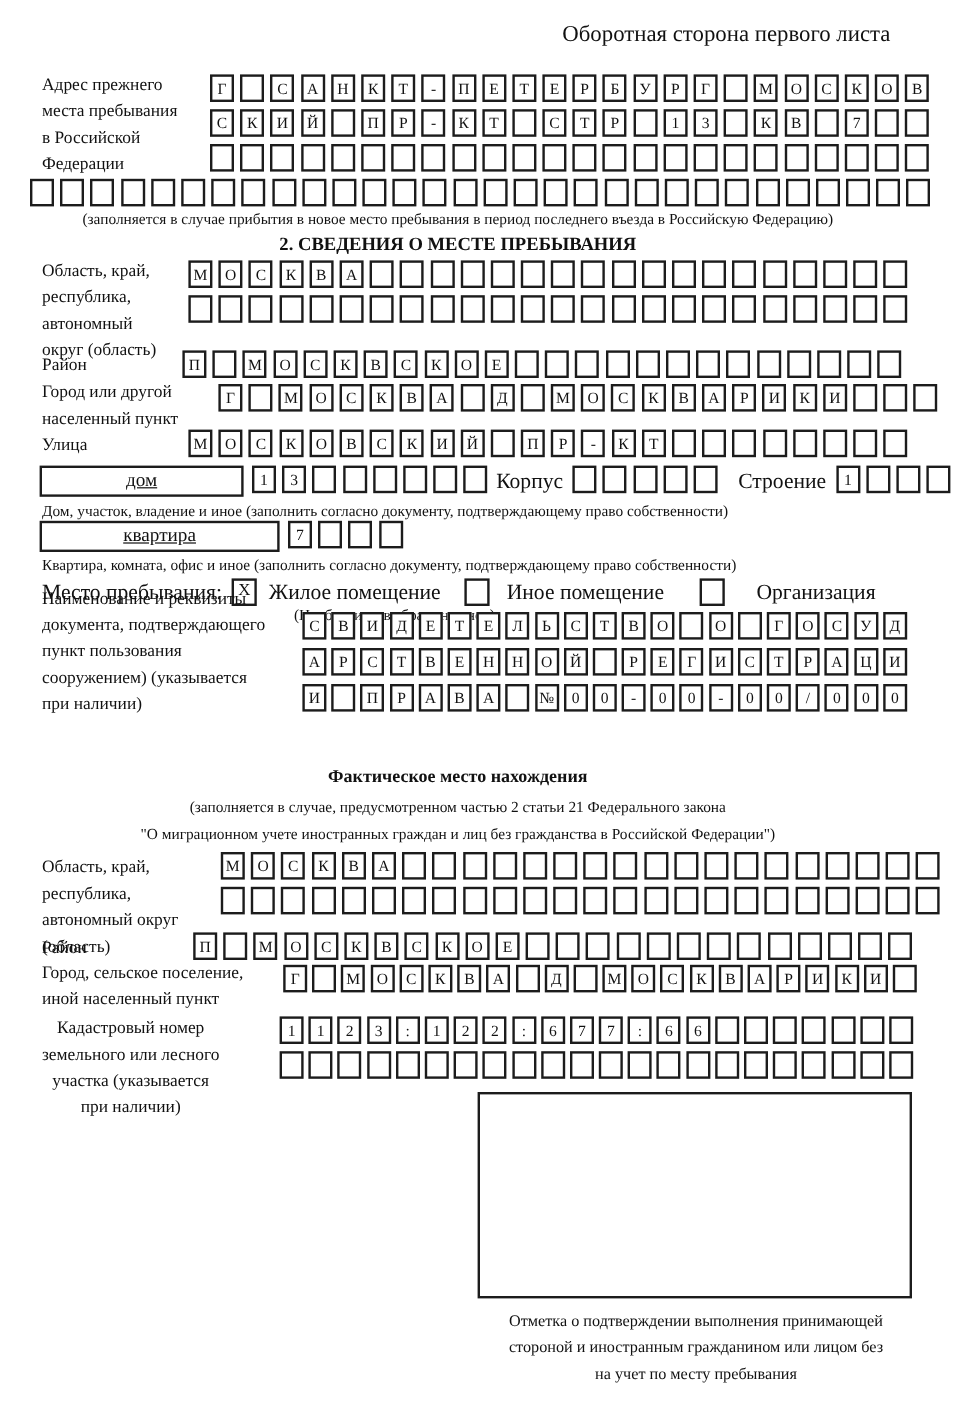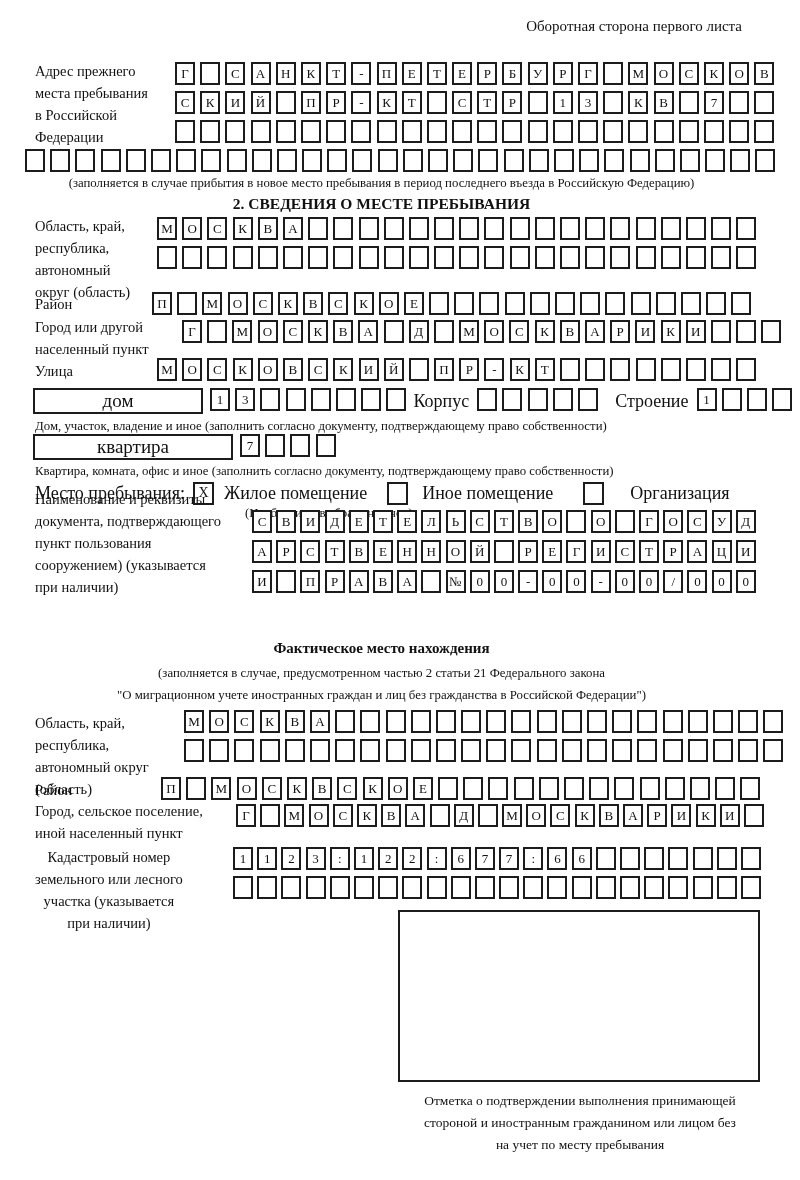--- a/index.html
+++ b/index.html
@@ -2,39 +2,39 @@
 <html><head>
 <meta charset="utf-8">
 <style>
   html,body{margin:0;padding:0;background:#fff;}
   body{
     width:800px;height:1180px;position:relative;
     font-family:"Liberation Serif","DejaVu Serif",serif;
     color:#111;
   }
   .abs{position:absolute;}
-  .corner{top:18px;right:58px;font-size:15px;margin-left:40px;}
+  .corner{top:18px;right:58px;font-size:19px;margin-left:40px;}
   .center{left:0;width:763px;text-align:center;}
   .bold{font-weight:bold;}
   .note{font-size:12.8px;}
   .h2{font-size:15.5px;}
   .lbl{font-size:14.5px;line-height:22px;}
   .lbl-line{white-space:nowrap;}
   .cellrow{display:flex;flex-wrap:nowrap;}
   .cell{
     display:inline-flex;align-items:center;justify-content:center;
     width:20px;height:23px;box-sizing:border-box;
     border:2px solid #1c1c1c;margin-right:5.2px;
     font-size:13px;line-height:1;flex:0 0 auto;background:#fff;
   }
   .tight .cell{margin-right:4.2px;}
   .labelbox{
     display:inline-flex;align-items:center;justify-content:center;
     box-sizing:border-box;border:2px solid #1c1c1c;height:26px;
-    font-size:19px;flex:0 0 auto;background:#fff;
+    font-size:16px;flex:0 0 auto;background:#fff;text-decoration:underline;
   }
   .inline-lbl{font-size:18px;line-height:26px;white-space:nowrap;flex:0 0 auto;}
   .hrow{display:flex;align-items:flex-start;}
   .cb{
     display:inline-flex;align-items:center;justify-content:center;
     width:21px;height:23px;box-sizing:border-box;border:2px solid #1c1c1c;
     font-size:14px;flex:0 0 auto;background:#fff;
   }
   .stamp-box{border:2px solid #1c1c1c;box-sizing:border-box;background:#fff;}
   .caption{font-size:13.5px;line-height:22px;text-align:center;}

